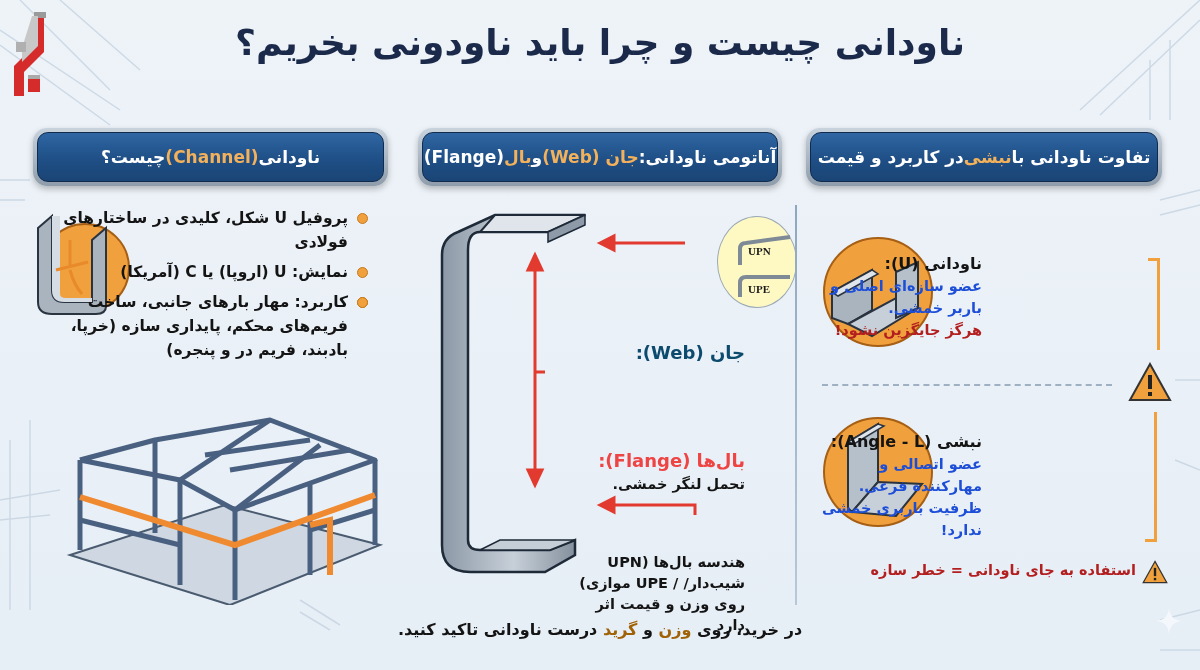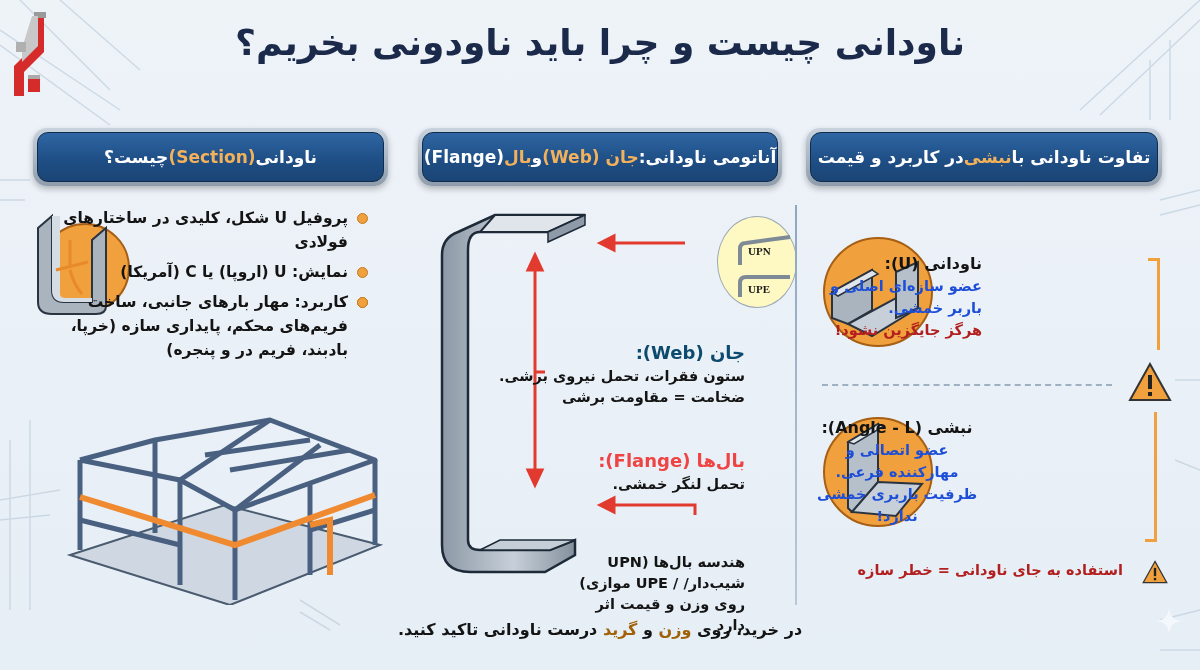--- a/index.html
+++ b/index.html
@@ -67,21 +67,21 @@
 
   
   .c3-icon { position: absolute; width: 118px; height: 118px; }
   .c3-block { position: absolute; right: 218px; width: 170px; direction: rtl; }
   .c3-block .h { font-size: 16px; font-weight: bold; line-height: 23px; color: #141414; }
   .c3-block .p { font-size: 14.5px; font-weight: bold; line-height: 22px; color: #1d4ed8; }
   .c3-block .w { font-size: 14.5px; font-weight: bold; line-height: 22px; color: #b31f1f; }
   .bracket { position: absolute; width: 12px; border-left: 3px solid #f0a03c; }
   .dash { position: absolute; left: 822px; top: 384px; width: 290px; border-top: 2px dashed #9fb0c2; }
   .warn { position: absolute; }
-  .c3-note { position: absolute; right: 77px; top: 562px; direction: rtl;
+  .c3-note { position: absolute; right: 64px; top: 562px; direction: rtl;
              font-size: 14.5px; font-weight: bold; color: #b31f1f; }
 
   .footer { position: absolute; top: 620px; left: 0; right: 0; text-align: center; direction: rtl;
             font-size: 16px; font-weight: bold; color: #141414; }
   .footer .red { color: #a16207; }
   .sparkle { position: absolute; right: 18px; top: 608px; width: 26px; height: 26px; }
 </style>
 </head>
 <body>
 
@@ -119,21 +119,21 @@
   <rect x="6" y="34" width="10" height="10" fill="#b0b0b0"></rect>
   <rect x="18" y="70" width="12" height="14" fill="#d62b2b"></rect>
   <rect x="18" y="67" width="12" height="4" fill="#aaaaaa"></rect>
 </svg>
 
 <h1 class="title">ناودانی چیست و چرا باید ناودونی بخریم؟</h1>
 
 <div class="banner b1">
   <div class="banner-inner">
     <span>ناودانی </span>
-    <span class="hl">(Section)</span>
+    <span class="hl">(Channel)</span>
     <span> چیست؟</span>
   </div>
 </div>
 <div class="banner b2">
   <div class="banner-inner">
     <span>آناتومی ناودانی: </span>
     <span class="hl">جان (Web)</span>
     <span> و </span>
     <span class="hl">بال</span>
     <span> (Flange)</span>
@@ -219,21 +219,20 @@
   <svg width="80" height="92" viewBox="0 0 80 92">
     <path d="M22,48 L22,32 Q22,26 28,26 L72,20" stroke="#7e8a96" stroke-width="4" fill="none"></path>
     <path d="M22,80 L22,66 Q22,60 28,60 L72,60" stroke="#7e8a96" stroke-width="4" fill="none"></path>
   </svg>
   <span class="upn-label" style="left:30px; top:28px;">UPN</span>
   <span class="upn-label" style="left:30px; top:66px;">UPE</span>
 </div>
 
 <div class="c2-web">
   <div class="h">جان (Web):</div>
-  <div class="p">ستون فقرات، تحمل نیروی برشی. ضخامت = مقاومت برشی</div>
 </div>
 <div class="c2-flange">
   <div class="h">بال‌ها (Flange):</div>
   <div class="p">تحمل لنگر خمشی.</div>
 </div>
 <div class="c2-geo">هندسه بال‌ها (UPN شیب‌دار/ / UPE موازی) روی وزن و قیمت اثر دارد</div>
 
 <div class="vdiv"></div>
 
 <svg class="c3-icon" style="left:818px; top:232px;" viewBox="0 0 118 118">
@@ -256,21 +255,21 @@
     <rect x="20" y="30" width="4" height="4" fill="#222"></rect>
 </svg>
 
 <svg class="c3-icon" style="left:818px; top:412px;" viewBox="0 0 118 118">
   <circle cx="60" cy="60" r="54" fill="#f0a03c" stroke="#a65f14" stroke-width="2"></circle>
   <polygon points="30,30 60,12 60,70 34,100 30,96" fill="#b6c0ca" stroke="#2a3340" stroke-width="2"></polygon>
   <polygon points="34,100 60,70 104,72 78,104" fill="#c7d0d9" stroke="#2a3340" stroke-width="2"></polygon>
   <polygon points="30,30 60,12 66,14 36,32" fill="#dfe5eb" stroke="#2a3340" stroke-width="1.5"></polygon>
 </svg>
 <div class="bracket" style="left:1145px; top:412px; height:130px; border-left:none; border-right:3px solid #f0a03c; border-bottom:3px solid #f0a03c;"></div>
-<div class="c3-block" style="top:416px;text-align:center;">
+<div class="c3-block" style="top:430px;">
   <div class="h">نبشی (Angle - L):</div>
   <div class="p">عضو اتصالی و مهارکننده فرعی. ظرفیت باربری خمشی ندارد!</div>
 </div>
 
 <svg class="warn" style="left:1142px; top:560px; width:26px; height:24px;" viewBox="0 0 44 40">
   <polygon points="22,2 42,38 2,38" fill="#f0a03c" stroke="#333" stroke-width="2"></polygon>
   <rect x="20" y="13" width="4" height="14" fill="#222"></rect>
     <rect x="20" y="30" width="4" height="4" fill="#222"></rect>
 </svg>
 <div class="c3-note">استفاده به جای ناودانی = خطر سازه</div>

